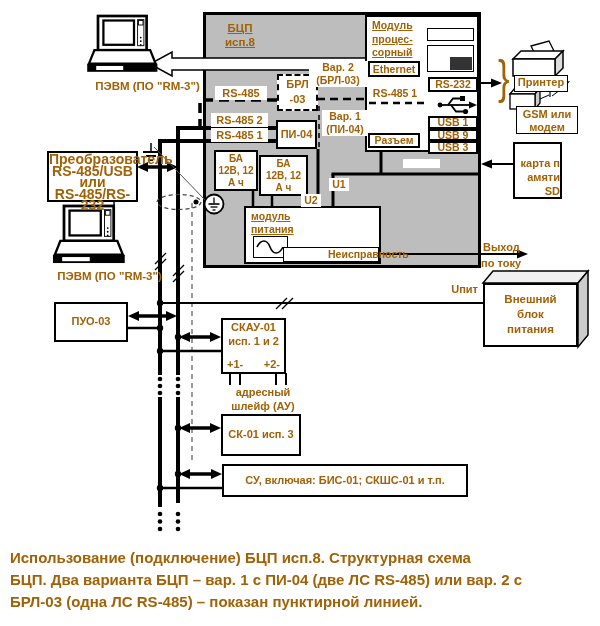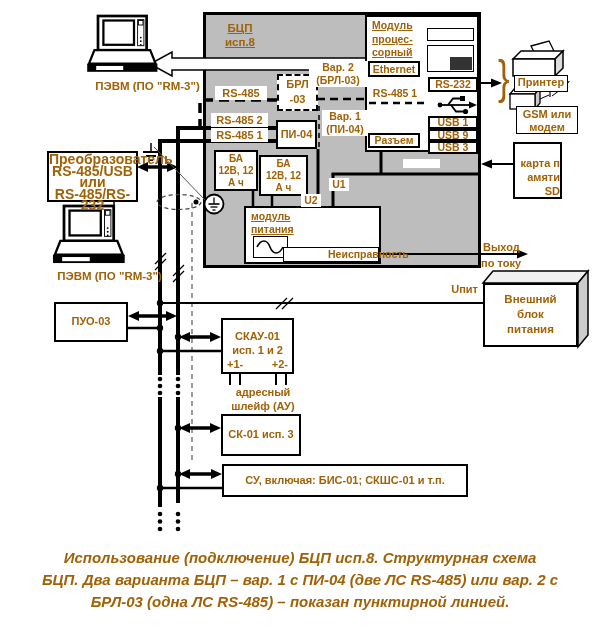--- a/index.html
+++ b/index.html
@@ -14,21 +14,21 @@
   .box2 { border:2px solid #000; background:#fff; text-align:center; }
   .thin { border:1.5px solid #000; background:#fff; text-align:center; }
   .lbl  { background:#fff; text-align:center; }
   .t105 { font-size:10.5px; line-height:13px; }
   .t10  { font-size:10px;  line-height:12px; }
   .t11  { font-size:11px;  line-height:14px; }
   .t115 { font-size:11.5px; line-height:14px; }
   .und  { text-decoration:underline; }
   .ctr  { text-align:center; }
   .module { border:2px solid #000; background:#fff; }
-  .caption-line { text-align:center; font-size:15px; line-height:22px; font-weight:bold;font-style:italic; }
+  .caption-line { font-size:15px; line-height:22px; font-weight:bold; }
   .brace { font-size:46px; font-weight:normal; transform:scaleX(.75); line-height:46px; }
 </style>
 </head>
 <body>
 
 <div class="stage">
 
   <div class="abs panel" style="left:203px; top:12px; width:278px; height:256px;"></div>
 
   <svg class="wires" width="600" height="626">
@@ -320,21 +320,21 @@
 
   <div class="abs z10 box" style="left:47px; top:151px; width:91px; height:51px; font-size:14px; line-height:11.5px; padding-top:1px;">
     <div>Преобразователь</div>
     <div>RS-485/USB</div>
     <div>или</div>
     <div>RS-485/RS-232</div>
   </div>
 
   <div class="abs z10 box t11" style="left:54px; top:302px; width:74px; height:40px; line-height:35px;"><span>ПУО-03</span></div>
 
-  <div class="abs z10 box t11" style="left:221px; top:318px; width:73px; height:56px; padding-top:9px;">
+  <div class="abs z10 box t11" style="left:221px; top:318px; width:65px; height:56px; ">
     <div>СКАУ-01</div>
     <div>исп. 1 и 2</div>
     <div class="abs" style="left:4px; right:4px; bottom:1px; display:flex; justify-content:space-between; font-size:11px;">
       <span>+1-</span>
         <span>+2-</span>
     </div>
   </div>
   <div class="abs z10 ctr t11" style="left:226px; top:385px; width:74px;">
     <div>адресный</div>
     <div>шлейф (АУ)</div>

